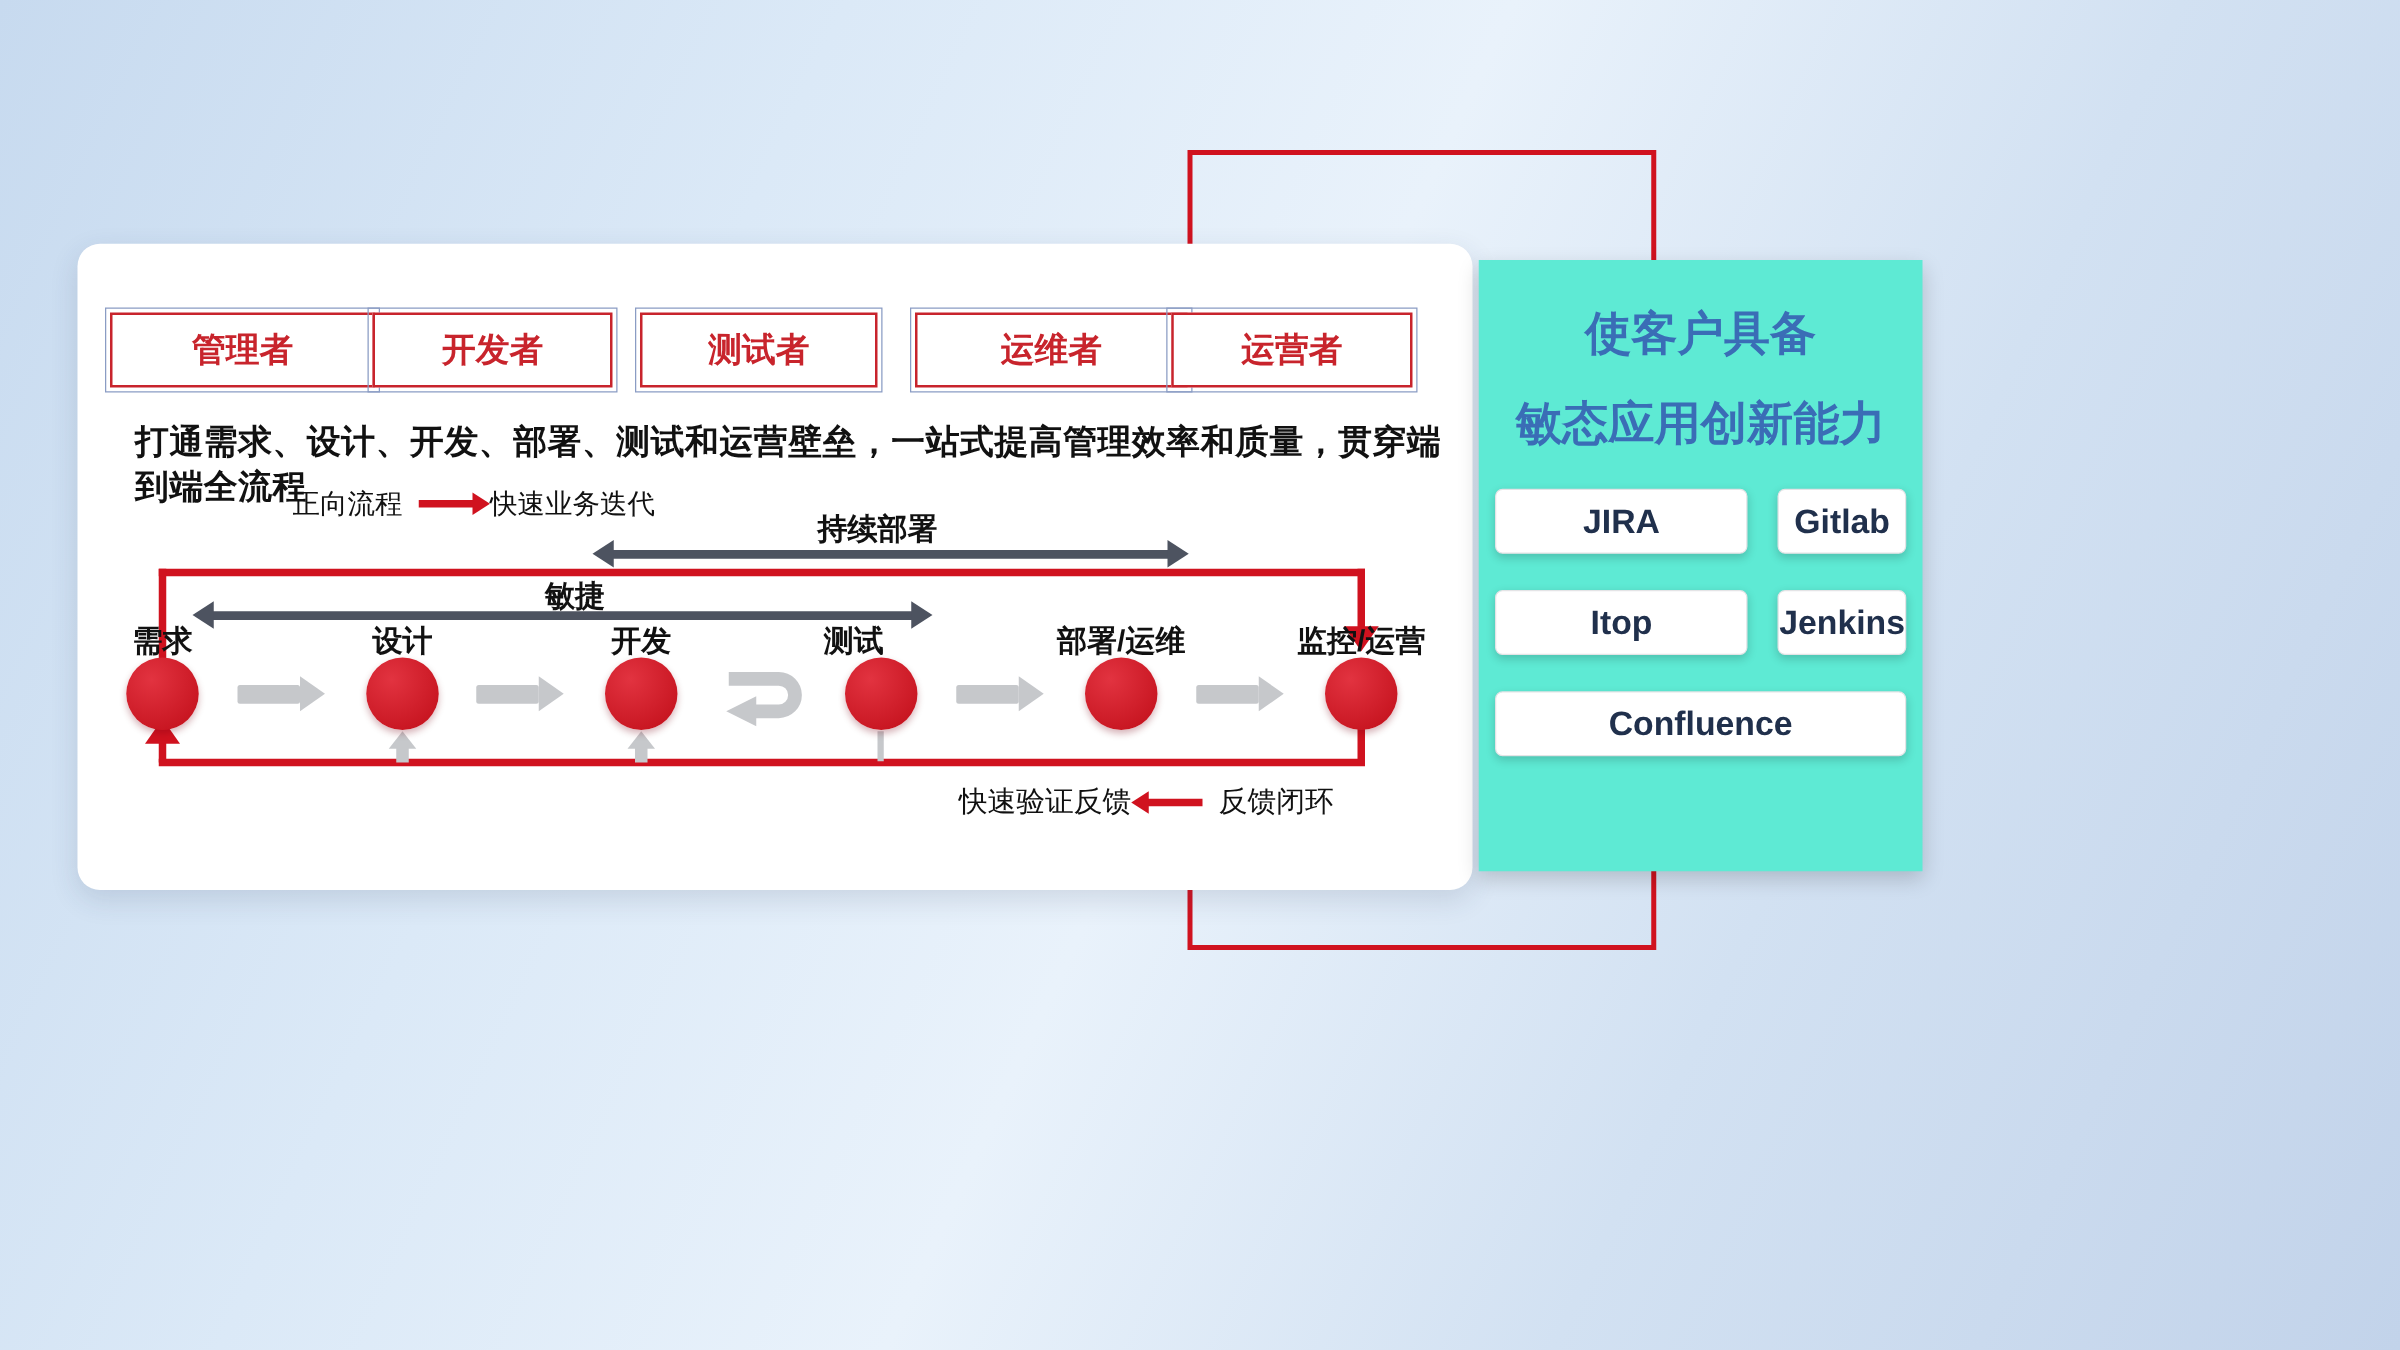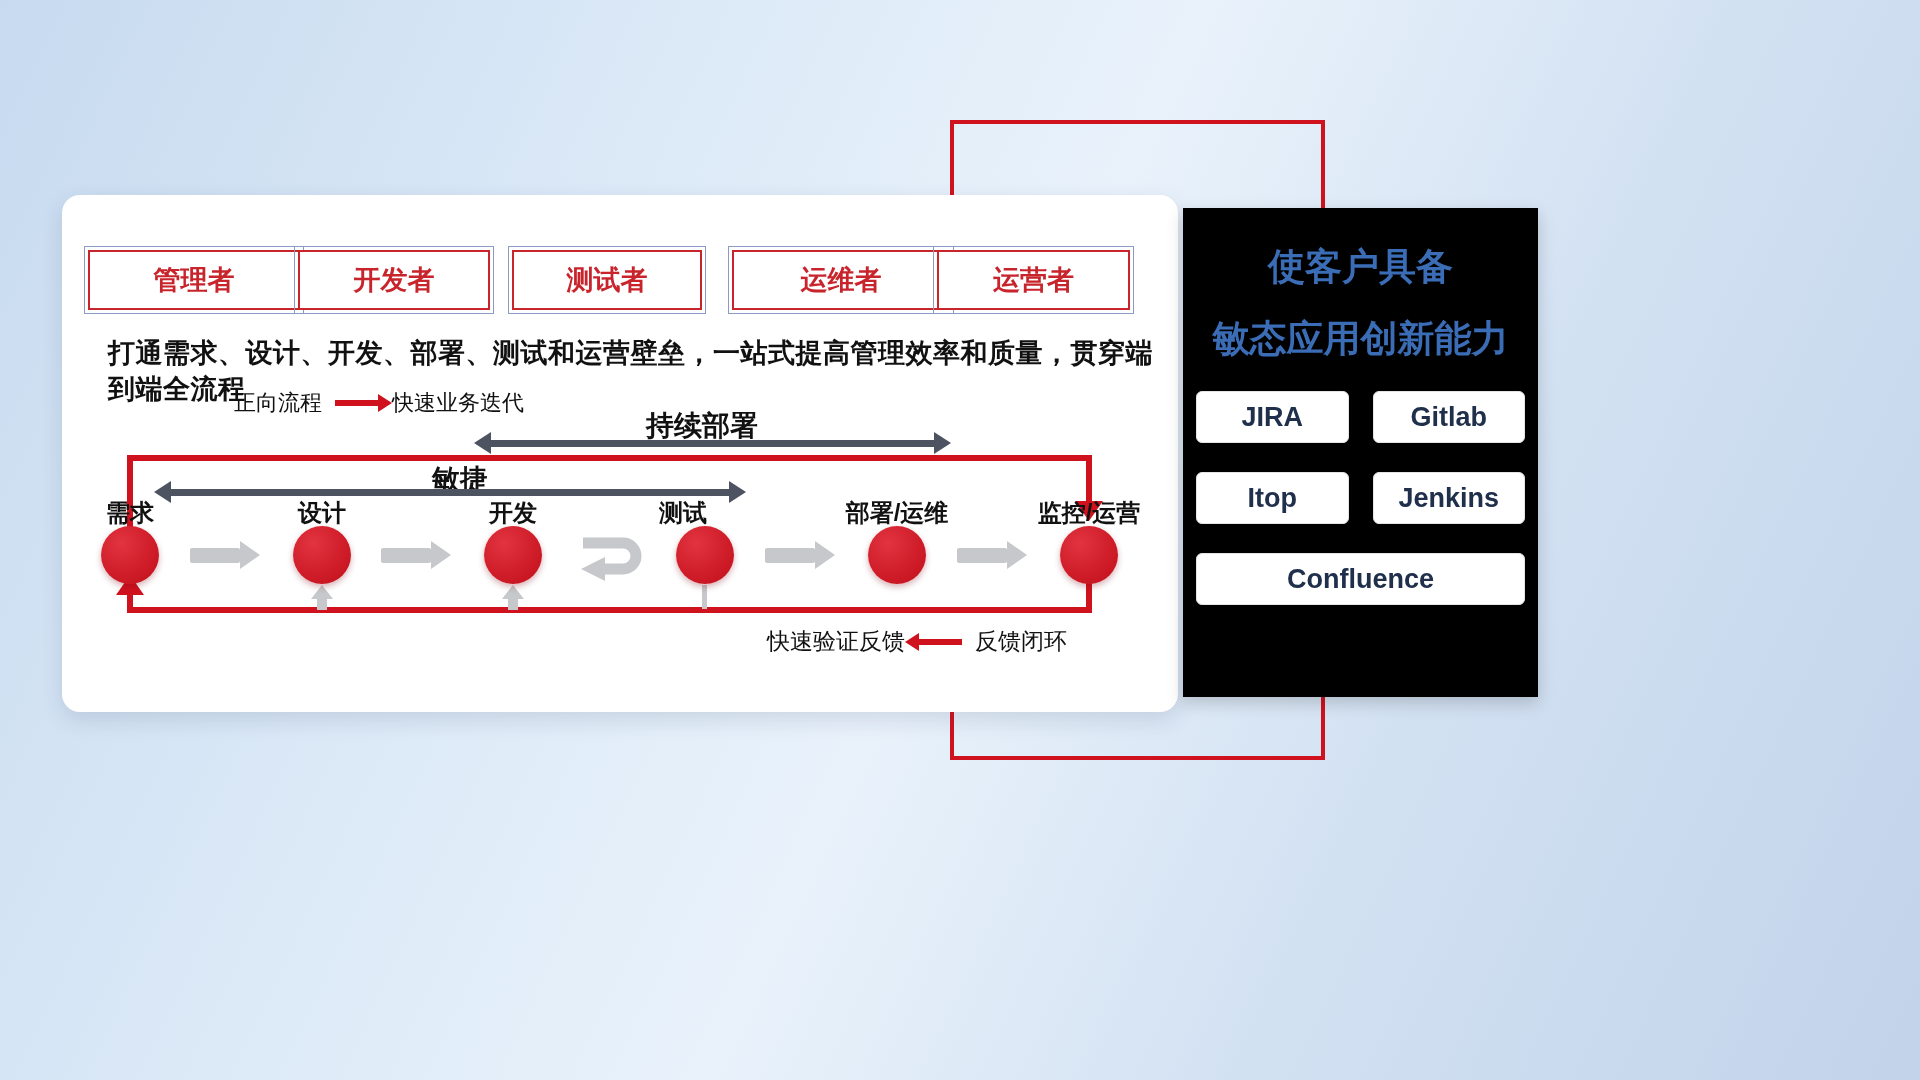--- a/index.html
+++ b/index.html
@@ -37,21 +37,21 @@
   .legend{ display:flex; align-items:center; gap:13px; font-size:22px; font-weight:normal; color:#111; }
   .legend-forward{ position:absolute; left:172px; top:193px; }
   .legend-feedback{ position:absolute; left:705px; top:431px; font-size:23px; }
 
   .mini-arrow{ position:relative; width:44px; height:6px; background:#d0121f; }
   .mini-arrow.right::after{ content:""; position:absolute; right:-13px; top:-6px;
     border-left:14px solid #d0121f; border-top:9px solid transparent; border-bottom:9px solid transparent; }
   .mini-arrow.left::before{ content:""; position:absolute; left:-13px; top:-6px;
     border-right:14px solid #d0121f; border-top:9px solid transparent; border-bottom:9px solid transparent; }
 
-  .arrow-label{ position:absolute; text-align:center; font-size:28px; font-weight:bold; color:#111; }
+  .arrow-label{ position:absolute; text-align:center; font-size:24px; font-weight:bold; color:#111; }
   .dbl-arrow{ position:absolute; height:7px; background:#4d5360; }
   .dbl-arrow::before,.dbl-arrow::after{ content:""; position:absolute; top:-8px; width:0; height:0;
     border-top:11px solid transparent; border-bottom:11px solid transparent; }
   .dbl-arrow::before{ left:-16px; border-right:17px solid #4d5360; }
   .dbl-arrow::after{ right:-16px; border-left:17px solid #4d5360; }
 
   .red-line{ position:absolute; background:#d0121f; }
   .red-head-down{ position:absolute; width:0; height:0;
     border-left:14px solid transparent; border-right:14px solid transparent; border-top:20px solid #d0121f; }
   .red-head-up{ position:absolute; width:0; height:0;
@@ -73,29 +73,29 @@
     border-top:14px solid transparent; border-bottom:14px solid transparent; }
 
   .up-head{ position:absolute; width:0; height:0;
     border-left:11px solid transparent; border-right:11px solid transparent; border-bottom:14px solid #c6c8cb; }
   .up-stem{ position:absolute; width:10px; height:12px; background:#c6c8cb; }
   .down-line{ position:absolute; width:5px; background:#c6c8cb; }
 
   
   .panel{
     position:absolute; left:1183px; top:208px; width:355px; height:489px;
-    background:#000000; z-index:3; box-shadow:0 6px 16px rgba(0,0,0,.18);
+    background:#5eead4; z-index:3; box-shadow:0 6px 16px rgba(0,0,0,.18);
   }
   .panel-title{ position:absolute; width:100%; text-align:center;
     color:#3a6db6; font-weight:bold; }
   .panel-title.l1{ top:34px; font-size:37px; }
   .panel-title.l2{ top:106px; font-size:37px; }
   .tools{
     position:absolute; left:13px; top:183px; width:329px;
-    display:grid; grid-template-columns:1fr 1fr; column-gap:24px; row-gap:29px;
+    display:grid; grid-template-columns:1fr; column-gap:24px; row-gap:29px;
   }
   .tool{
     height:52px; background:#fff; border-radius:6px;
     box-shadow:0 3px 8px rgba(0,0,0,.18); border:1px solid #e4e4e6;
     display:flex; align-items:center; justify-content:center;
     font-weight:bold; font-size:27px; color:#20304c;
   }
   .tool.wide{ grid-column:1 / span 2; }
 </style>
 </head>

